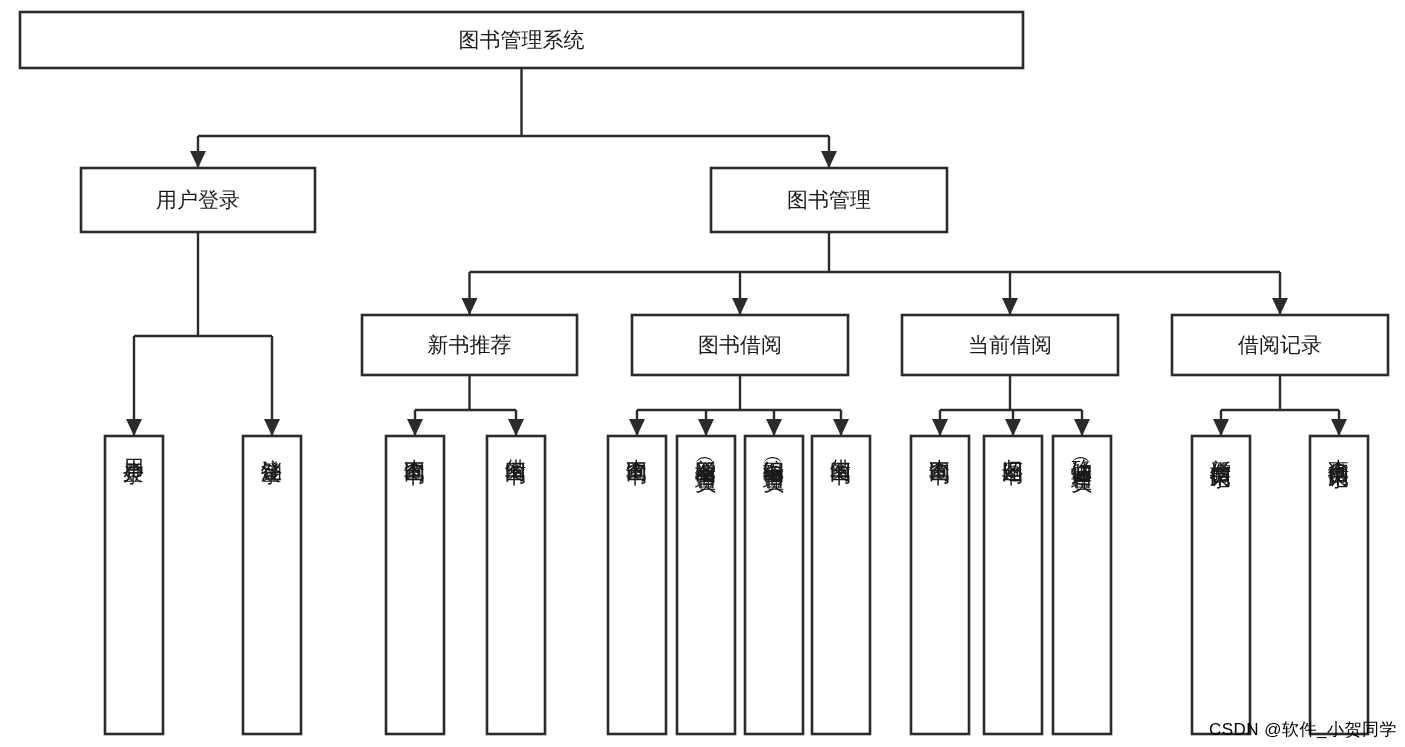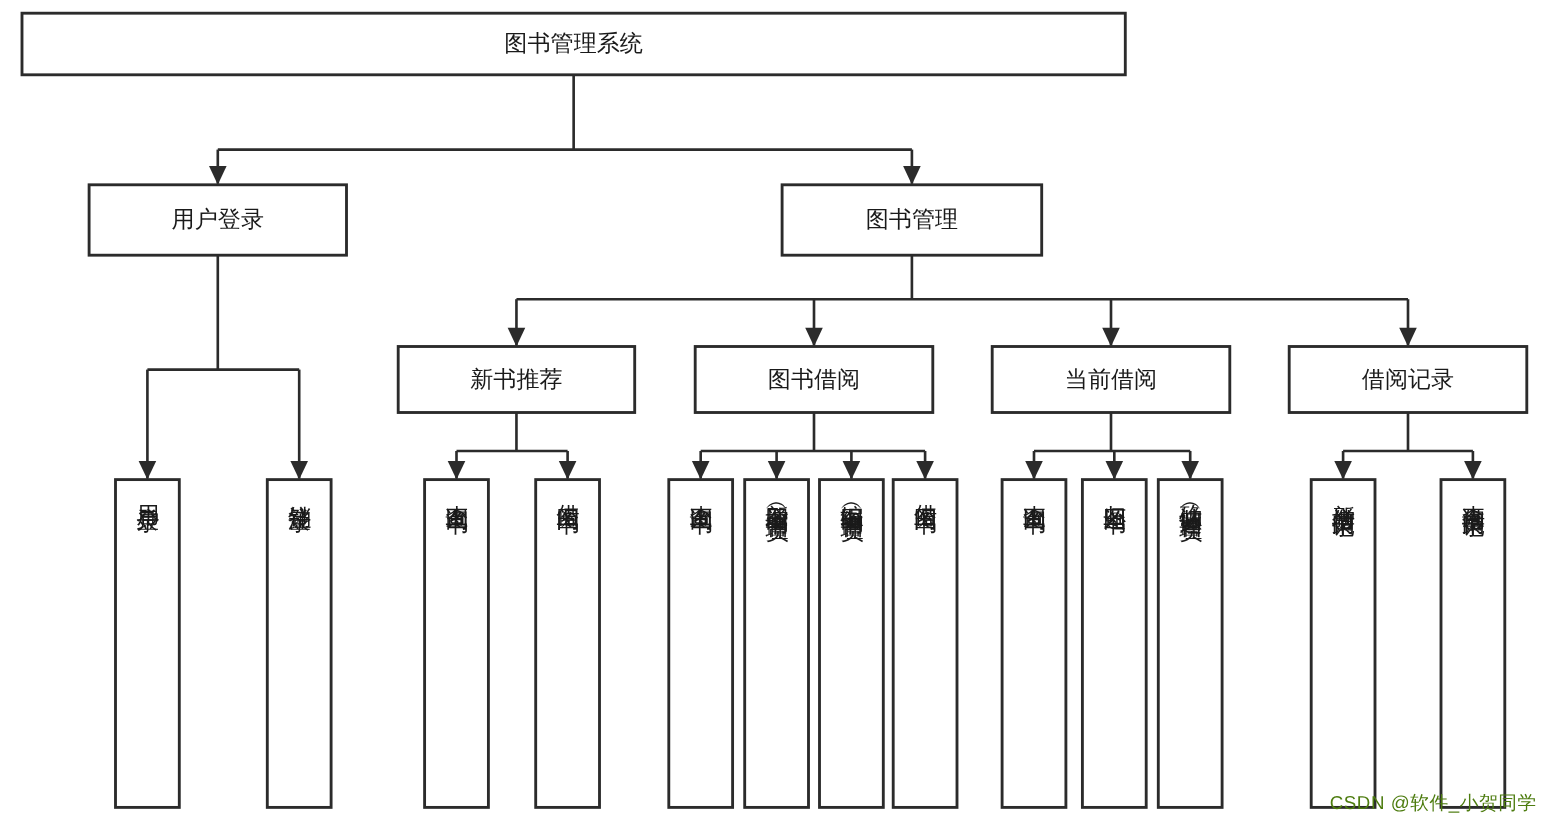--- a/index.html
+++ b/index.html
@@ -63,21 +63,21 @@
     box-sizing: border-box;
     white-space: nowrap;
     pointer-events: none;
   }
   .watermark {
     position: absolute;
     right: 8px;
     bottom: 6px;
     font-family: "Liberation Sans", "DejaVu Sans", sans-serif;
     font-size: 17px;
-    color: #4d7c0f;
+    color: #000000;
     letter-spacing: 0.5px;
     white-space: nowrap;
   }
 </style>
 </head>
 <body>
 
 <div id="diagram-root">
 
   <svg id="tree" viewBox="0 0 1405 747">

